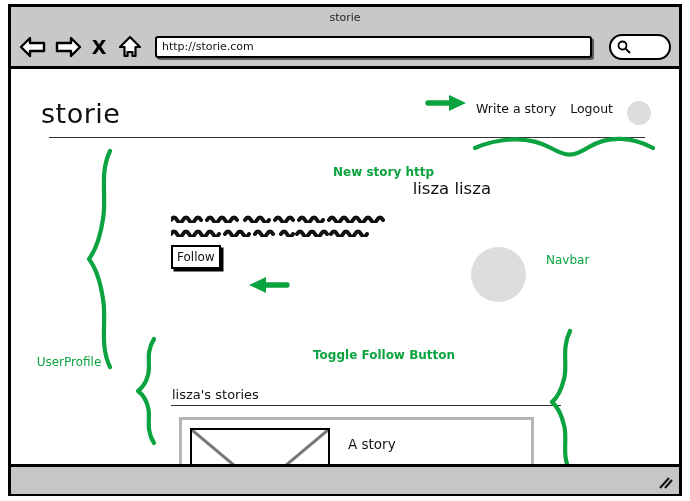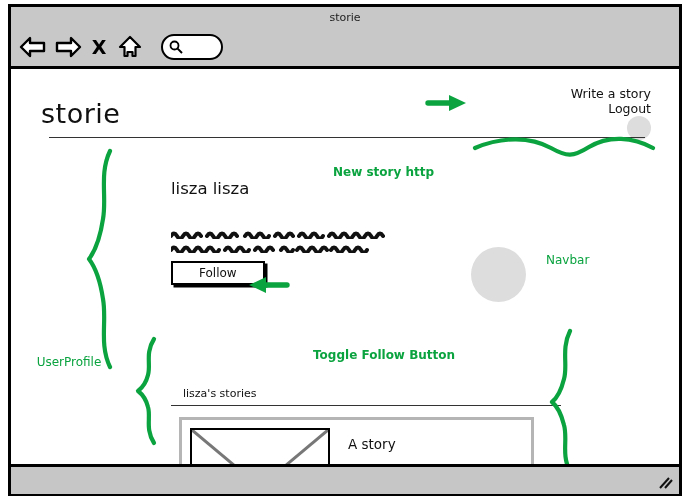--- a/index.html
+++ b/index.html
@@ -108,22 +108,22 @@
   }
   .logo {
     font-size: 27px;
     color: #111;
     letter-spacing: 0.5px;
     font-family: "DejaVu Sans", sans-serif;
   }
   .nav-right {
     margin-left: auto;
     display: flex;
-    align-items: flex-end;
-    flex-direction: column;
+    align-items: flex-start;
+    gap: 14px;
   }
   .nav-link {
     font-size: 12.5px;
     color: #111;
     white-space: nowrap;
   }
   .nav-avatar {
     width: 24px; height: 24px;
     border-radius: 50%;
     background: #dddddd;
@@ -138,56 +138,57 @@
 
   
   .profile {
     position: absolute;
     left: 160px; top: 110px;
     width: 320px;
   }
   .profile-name {
     font-size: 16.5px;
     color: #111;
-    margin-bottom: 26px;
+    margin-bottom: 10px;
+    text-align: right;
   }
   .scribble-line {
     height: 9px;
     margin-bottom: 5px;
   }
   .profile-stats {
     font-size: 10.5px;
     color: #111;
     margin-top: 10px;
     display: flex;
     gap: 16px;
   }
   .follow-btn {
     margin-top: 9px;
     display: inline-block;
     border: 2px solid #000;
     background: #fff;
-    padding: 3px 26px;
+    padding: 3px 4px;
     font-size: 12px;
     color: #111;
     box-shadow: 2.5px 2.5px 0 #000;
   }
   .profile-avatar {
     position: absolute;
     left: 460px; top: 178px;
     width: 55px; height: 55px;
     border-radius: 50%;
     background: #dddddd;
   }
 
   
   .stories-head {
     position: absolute;
-    left: 172px; top: 318px;
-    font-size: 11px;
+    left: 161px; top: 318px;
+    font-size: 13px;
     color: #111;
   }
   .stories-rule {
     position: absolute;
     left: 160px; top: 336px;
     width: 390px;
     height: 1px;
     background: #333;
   }
   .story-card {
@@ -276,20 +277,23 @@
     </div>
 
     <div class="x-icon">X</div>
 
     <div class="nav-icon">
       <svg width="26" height="26" viewBox="0 0 26 26">
         <path d="M13 3 L23 13 L18.5 13 L18.5 22 L15.5 22 L15.5 18 L10.5 18 L10.5 22 L7.5 22 L7.5 13 L3 13 Z" fill="#ffffff" stroke="#000000" stroke-width="2.2" stroke-linejoin="round"></path>
       </svg>
     </div>
 
+    <div class="url-field">
+      <span class="url-text" title="Enter URL">http://storie.com</span>
+    </div>
 
     <div class="search-pill">
       <svg width="16" height="16" viewBox="0 0 16 16">
         <circle cx="6.5" cy="6.5" r="4" fill="none" stroke="#000" stroke-width="1.8"></circle>
         <line x1="9.6" y1="9.6" x2="14" y2="14" stroke="#000" stroke-width="2"></line>
       </svg>
     </div>
   </div>
 
   <div class="page">

